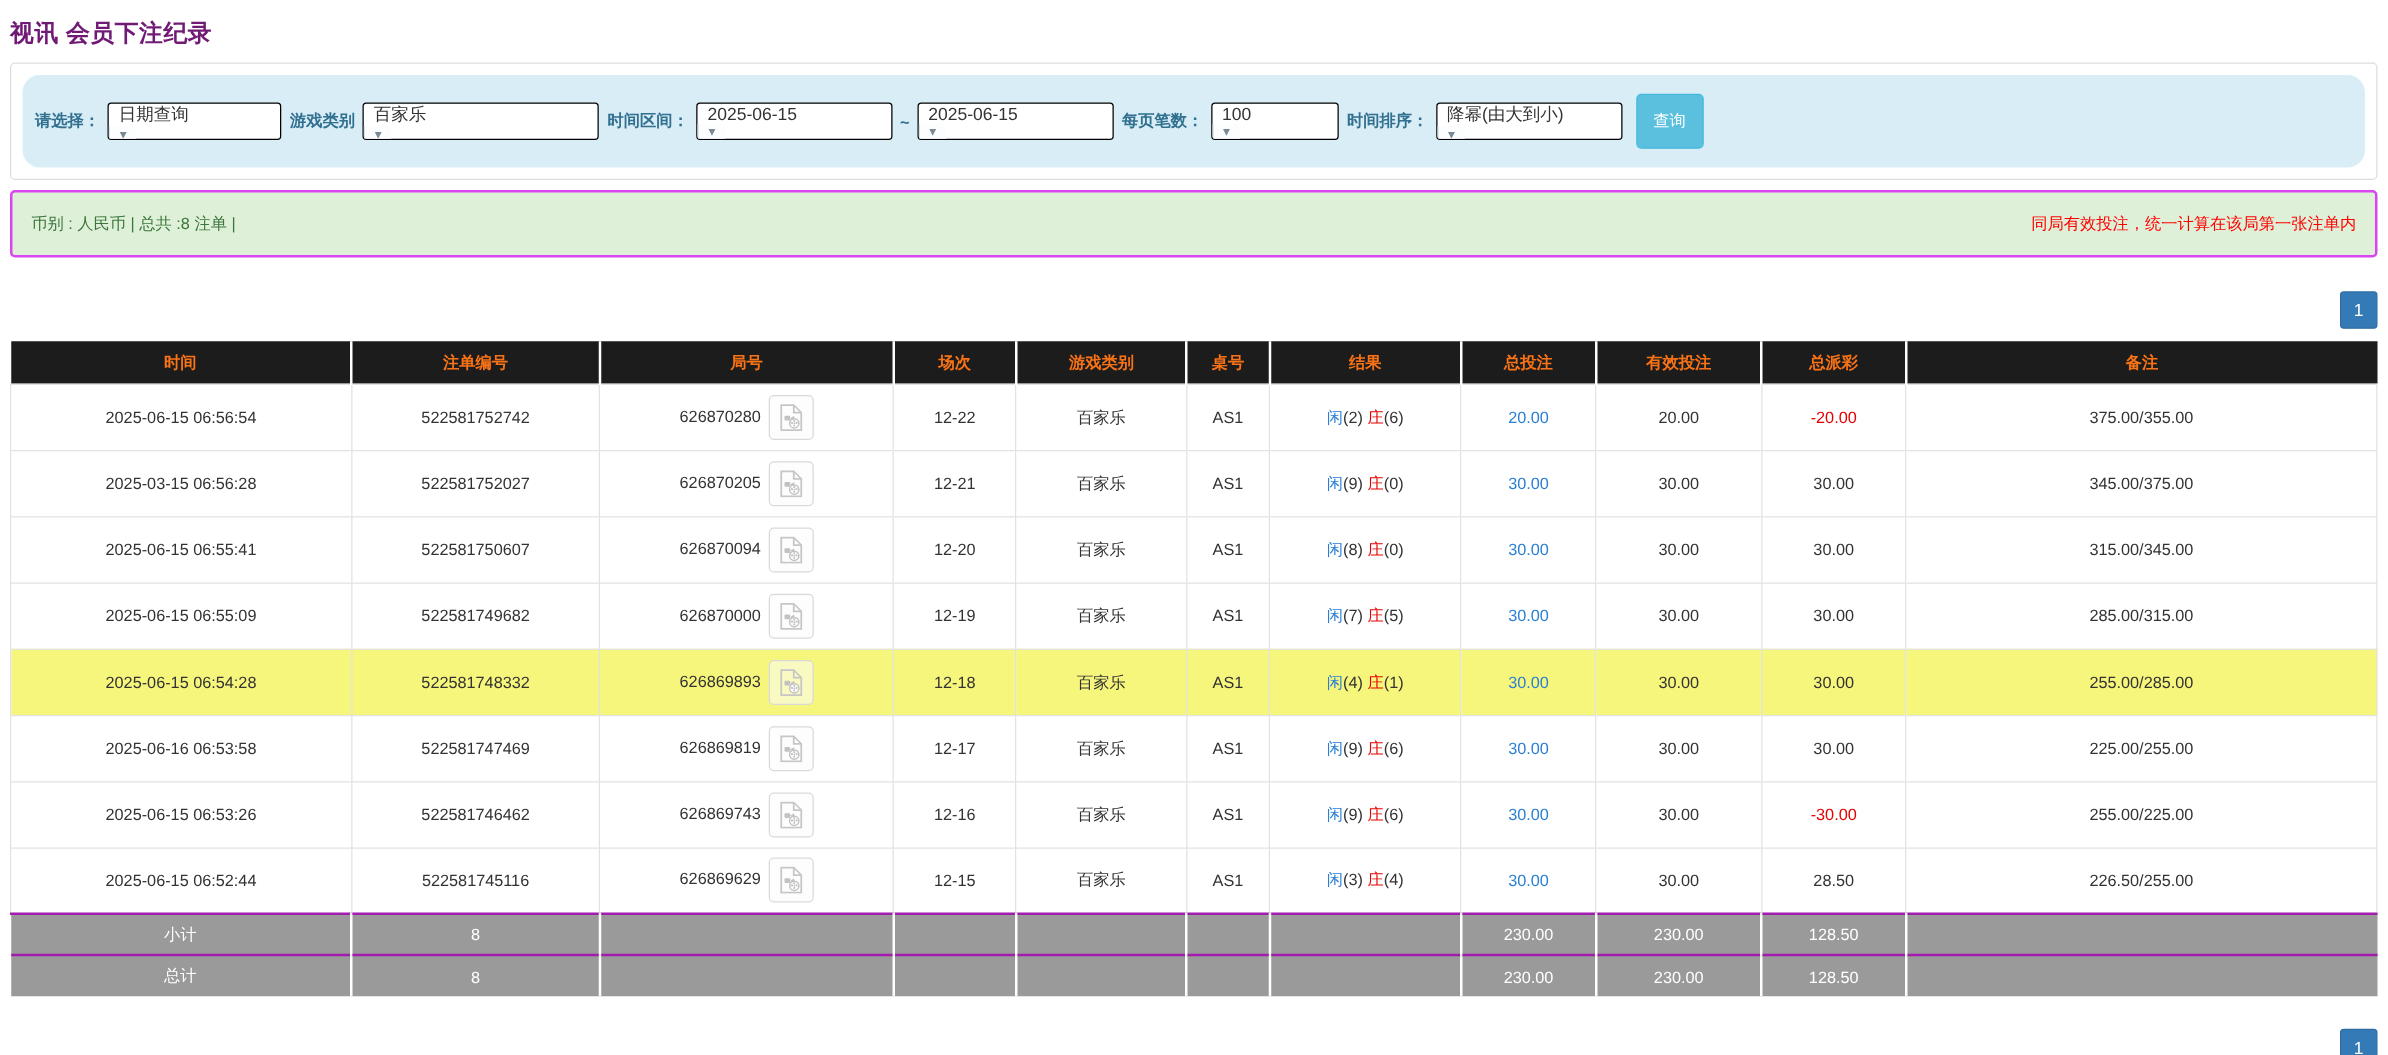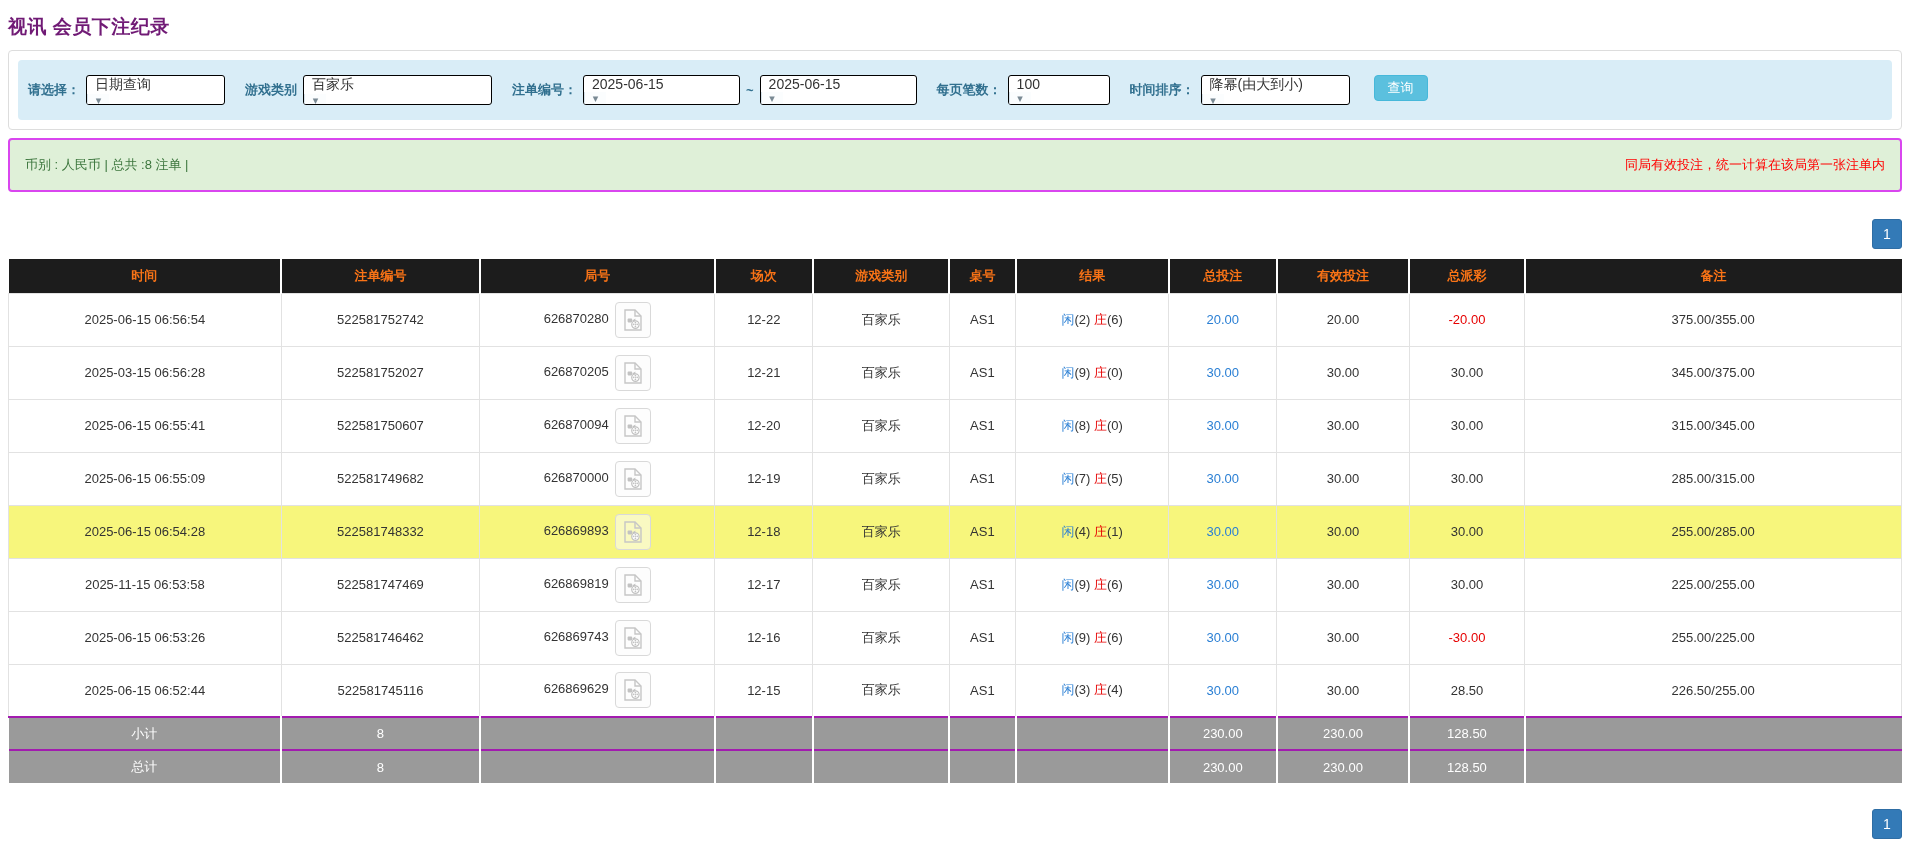--- a/index.html
+++ b/index.html
@@ -19,38 +19,38 @@
   body{
     width:1910px;height:844px;overflow:hidden;background:#fff;
     font-family:"Liberation Sans","DejaVu Sans",sans-serif;
     padding:0 8px;
   }
   h1.page-title{
     font-size:19px;font-weight:bold;color:#701a75;margin:14px 0 10px 0;letter-spacing:.5px;
   }
   .panel{border:1px solid #ddd;border-radius:4px;padding:9px;}
   .filter-bar{
-    background:var(--filter-bg);border-radius:4px;padding:15px 10px;
-    display:flex;align-items:flex-start;gap:20px;font-size:13px;
+    background:var(--filter-bg);border-radius:14px;padding:15px 10px;
+    display:flex;align-items:center;gap:7px;font-size:13px;
   }
   .fgroup{display:flex;align-items:center;gap:6px;white-space:nowrap;}
   .flabel{color:var(--label-blue);font-weight:bold;font-size:13px;}
   .combo{
     display:inline-flex;align-items:stretch;height:30px;background:#fff;
     border:1px solid #000000;border-radius:3px;overflow:hidden;cursor:pointer;flex-direction:column;
   }
   .combo-text{flex:1;display:flex;align-items:center;padding:0 8px;font-size:14px;color:#333;}
   .combo-arrow{
     width:22px;display:flex;align-items:center;justify-content:center;
     border-left:1px solid #d8e4ec;background:#fbfdfe;color:#7a8a94;font-size:11px;
   }
   .w1{width:139px}.w2{width:189px}.w3{width:157px}.w4{width:102px}.w5{width:149px}
   .tilde{color:var(--label-blue);font-weight:bold;}
   .btn-query{
-    height:26px;padding:0 13px;margin-left:4px;background:var(--accent-blue);
+    height:44px;padding:0 13px;margin-left:4px;background:var(--accent-blue);
     border:1px solid #46b8da;border-radius:4px;color:#fff;font-size:13px;cursor:pointer;
     font-family:inherit;
   }
   .alert{
     margin-top:8px;background:var(--notice-bg);border:2px solid #d946ef;border-radius:4px;
     padding:16px 15px;display:flex;justify-content:space-between;align-items:center;
     font-size:13px;
   }
   .alert-left{color:var(--notice-green);}
   .alert-right{color:#ff0000;}
@@ -102,21 +102,21 @@
       </div>
     </div>
     <div class="fgroup">
       <span class="flabel">游戏类别</span>
       <div class="combo w2">
         <span class="combo-text">百家乐</span>
         <span class="combo-arrow">▾</span>
       </div>
     </div>
     <div class="fgroup">
-      <span class="flabel">注单编号：</span>
+      <span class="flabel">时间区间：</span>
       <div class="combo w3">
         <span class="combo-text">2025-06-15</span>
         <span class="combo-arrow">▾</span>
       </div>
       <span class="tilde">~</span>
       <div class="combo w3">
         <span class="combo-text">2025-06-15</span>
         <span class="combo-arrow">▾</span>
       </div>
     </div>
@@ -301,21 +301,21 @@
         <td>12-18</td>
         <td>百家乐</td>
         <td>AS1</td>
         <td><span class="c-blue">闲</span><span>(4)</span> <span class="c-red">庄</span><span>(1)</span></td>
         <td class="c-blue">30.00</td>
         <td>30.00</td>
         <td>30.00</td>
         <td>255.00/285.00</td>
       </tr>
       <tr>
-        <td>2025-11-15 06:53:58</td>
+        <td>2025-06-16 06:53:58</td>
         <td>522581747469</td>
         <td><span>626869819</span><button class="vid-btn">
             <svg width="20" height="22" viewBox="0 0 20 22">
               <path d="M2 1 h10 l6 6 v14 h-16 z" fill="none" stroke="#c6c6c6" stroke-width="1.4"></path>
               <path d="M12 1 v6 h6" fill="none" stroke="#c6c6c6" stroke-width="1.4"></path>
               <rect x="4.6" y="9.6" width="4.6" height="3.8" rx="0.8" fill="#c2c2c2"></rect>
               <path d="M9.2 11.5 l3.2 -2 v4 z" fill="#c2c2c2"></path>
               <circle cx="12.4" cy="15.6" r="3.7" fill="#fff" stroke="#c2c2c2" stroke-width="1.2"></circle>
               <circle cx="12.4" cy="13.7" r="0.85" fill="#c2c2c2"></circle>
               <circle cx="10.6" cy="15.3" r="0.85" fill="#c2c2c2"></circle>

